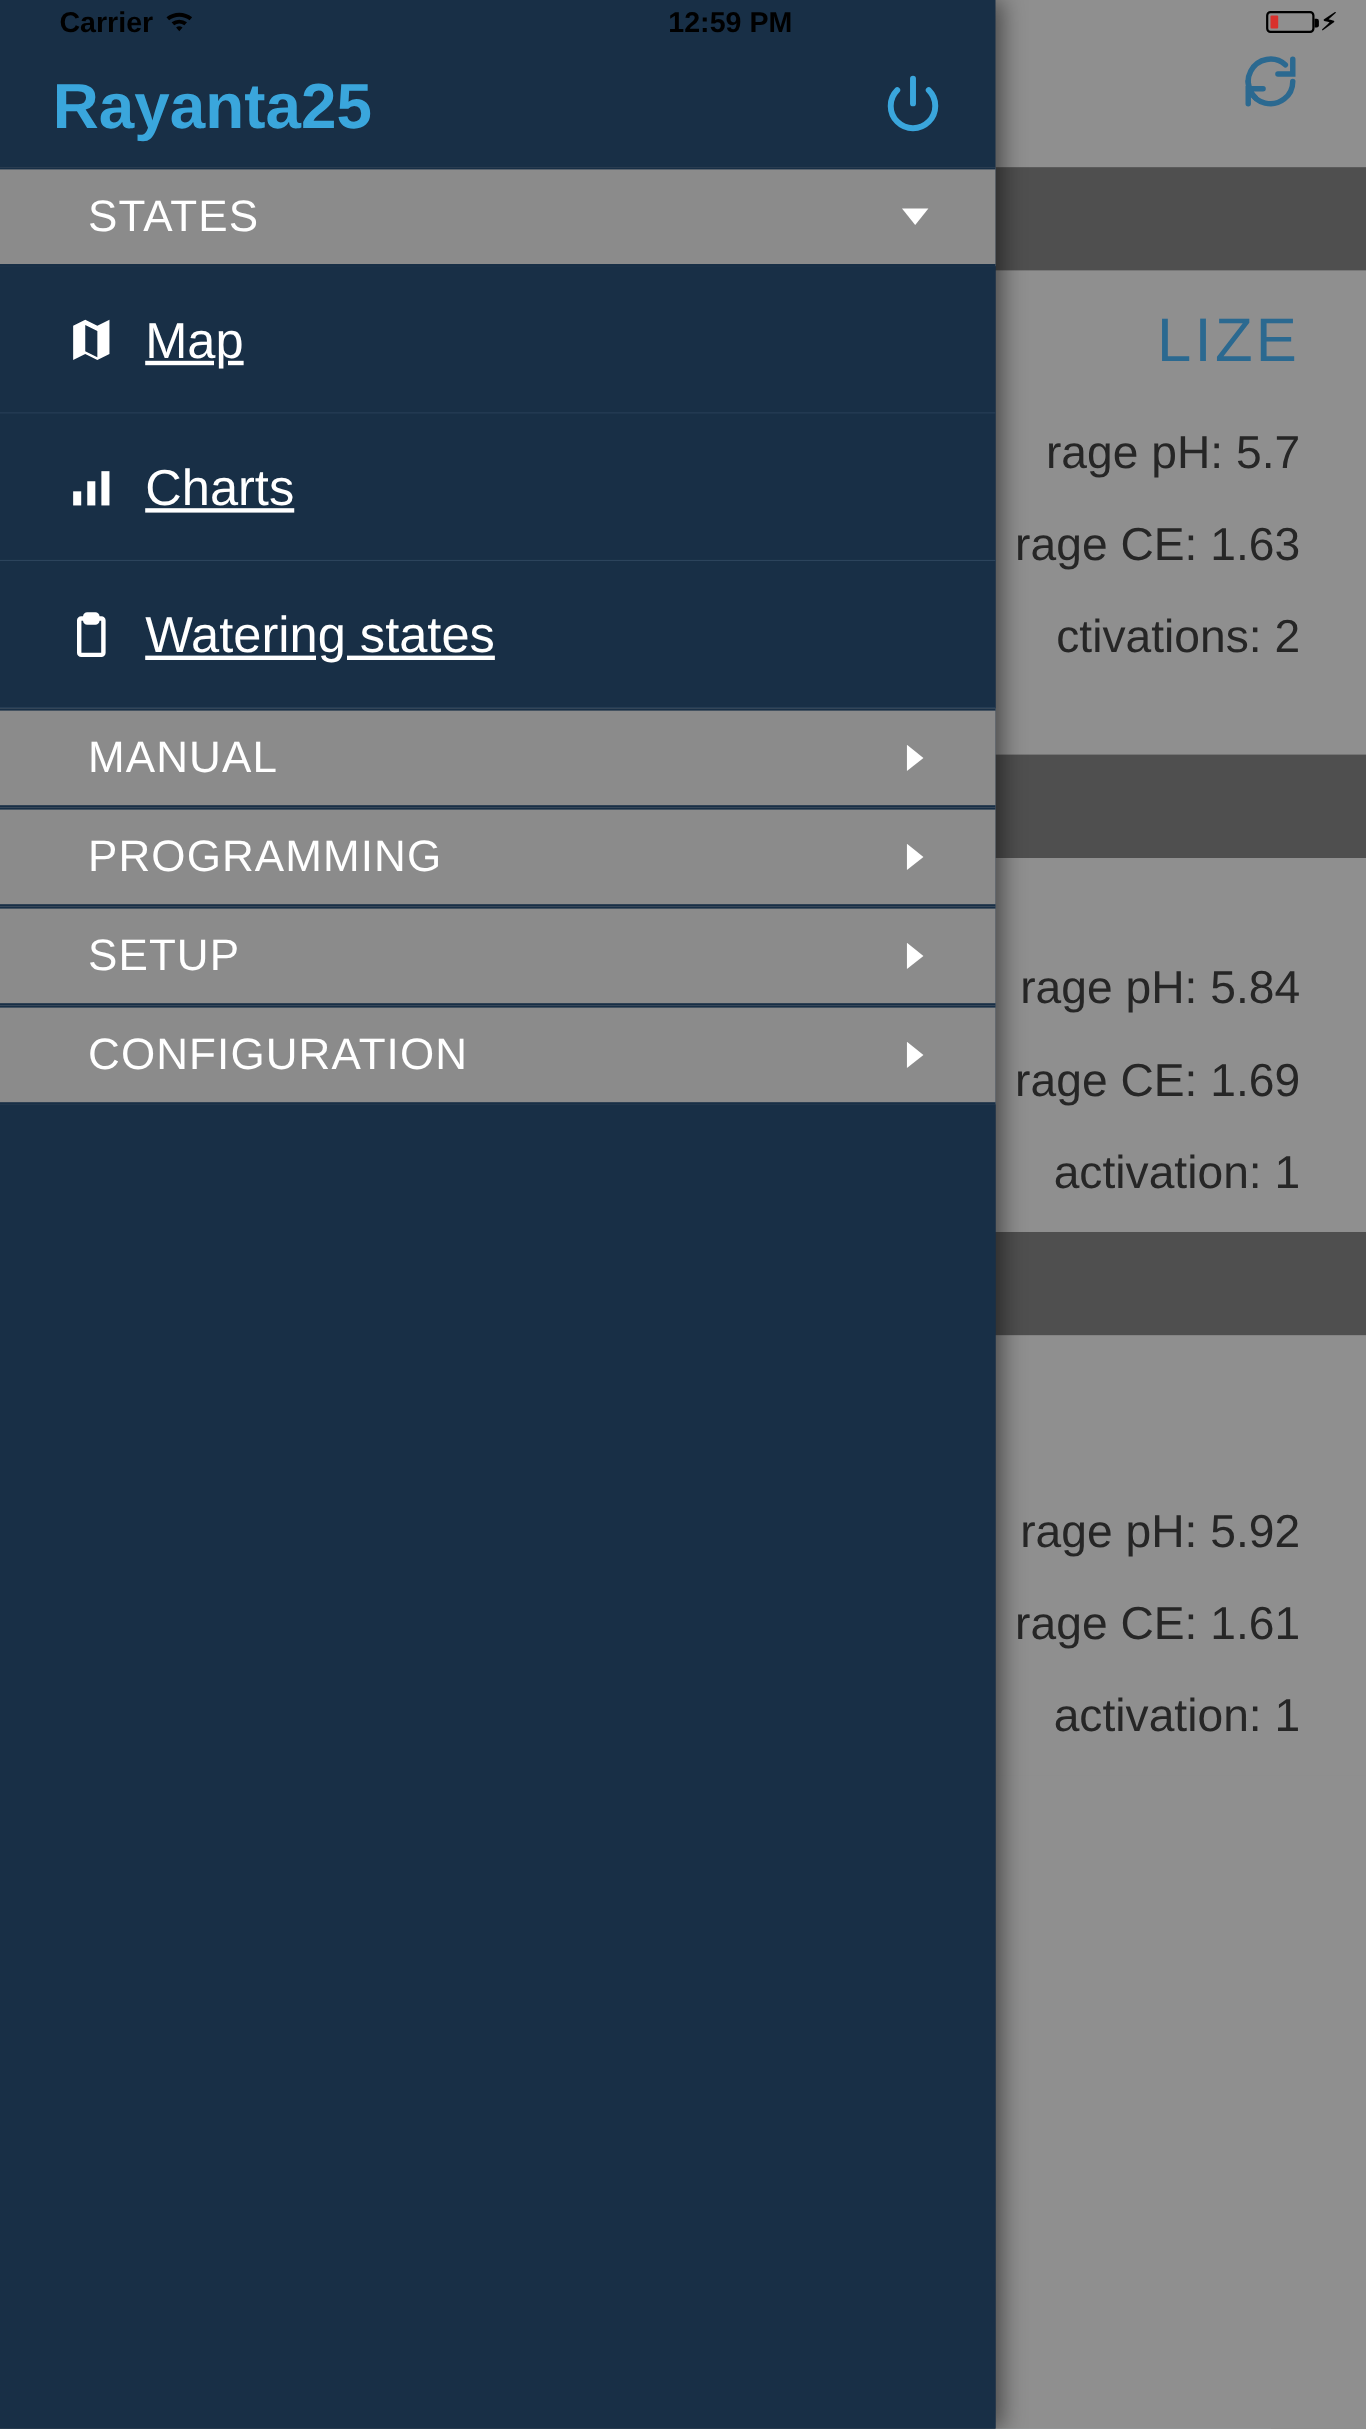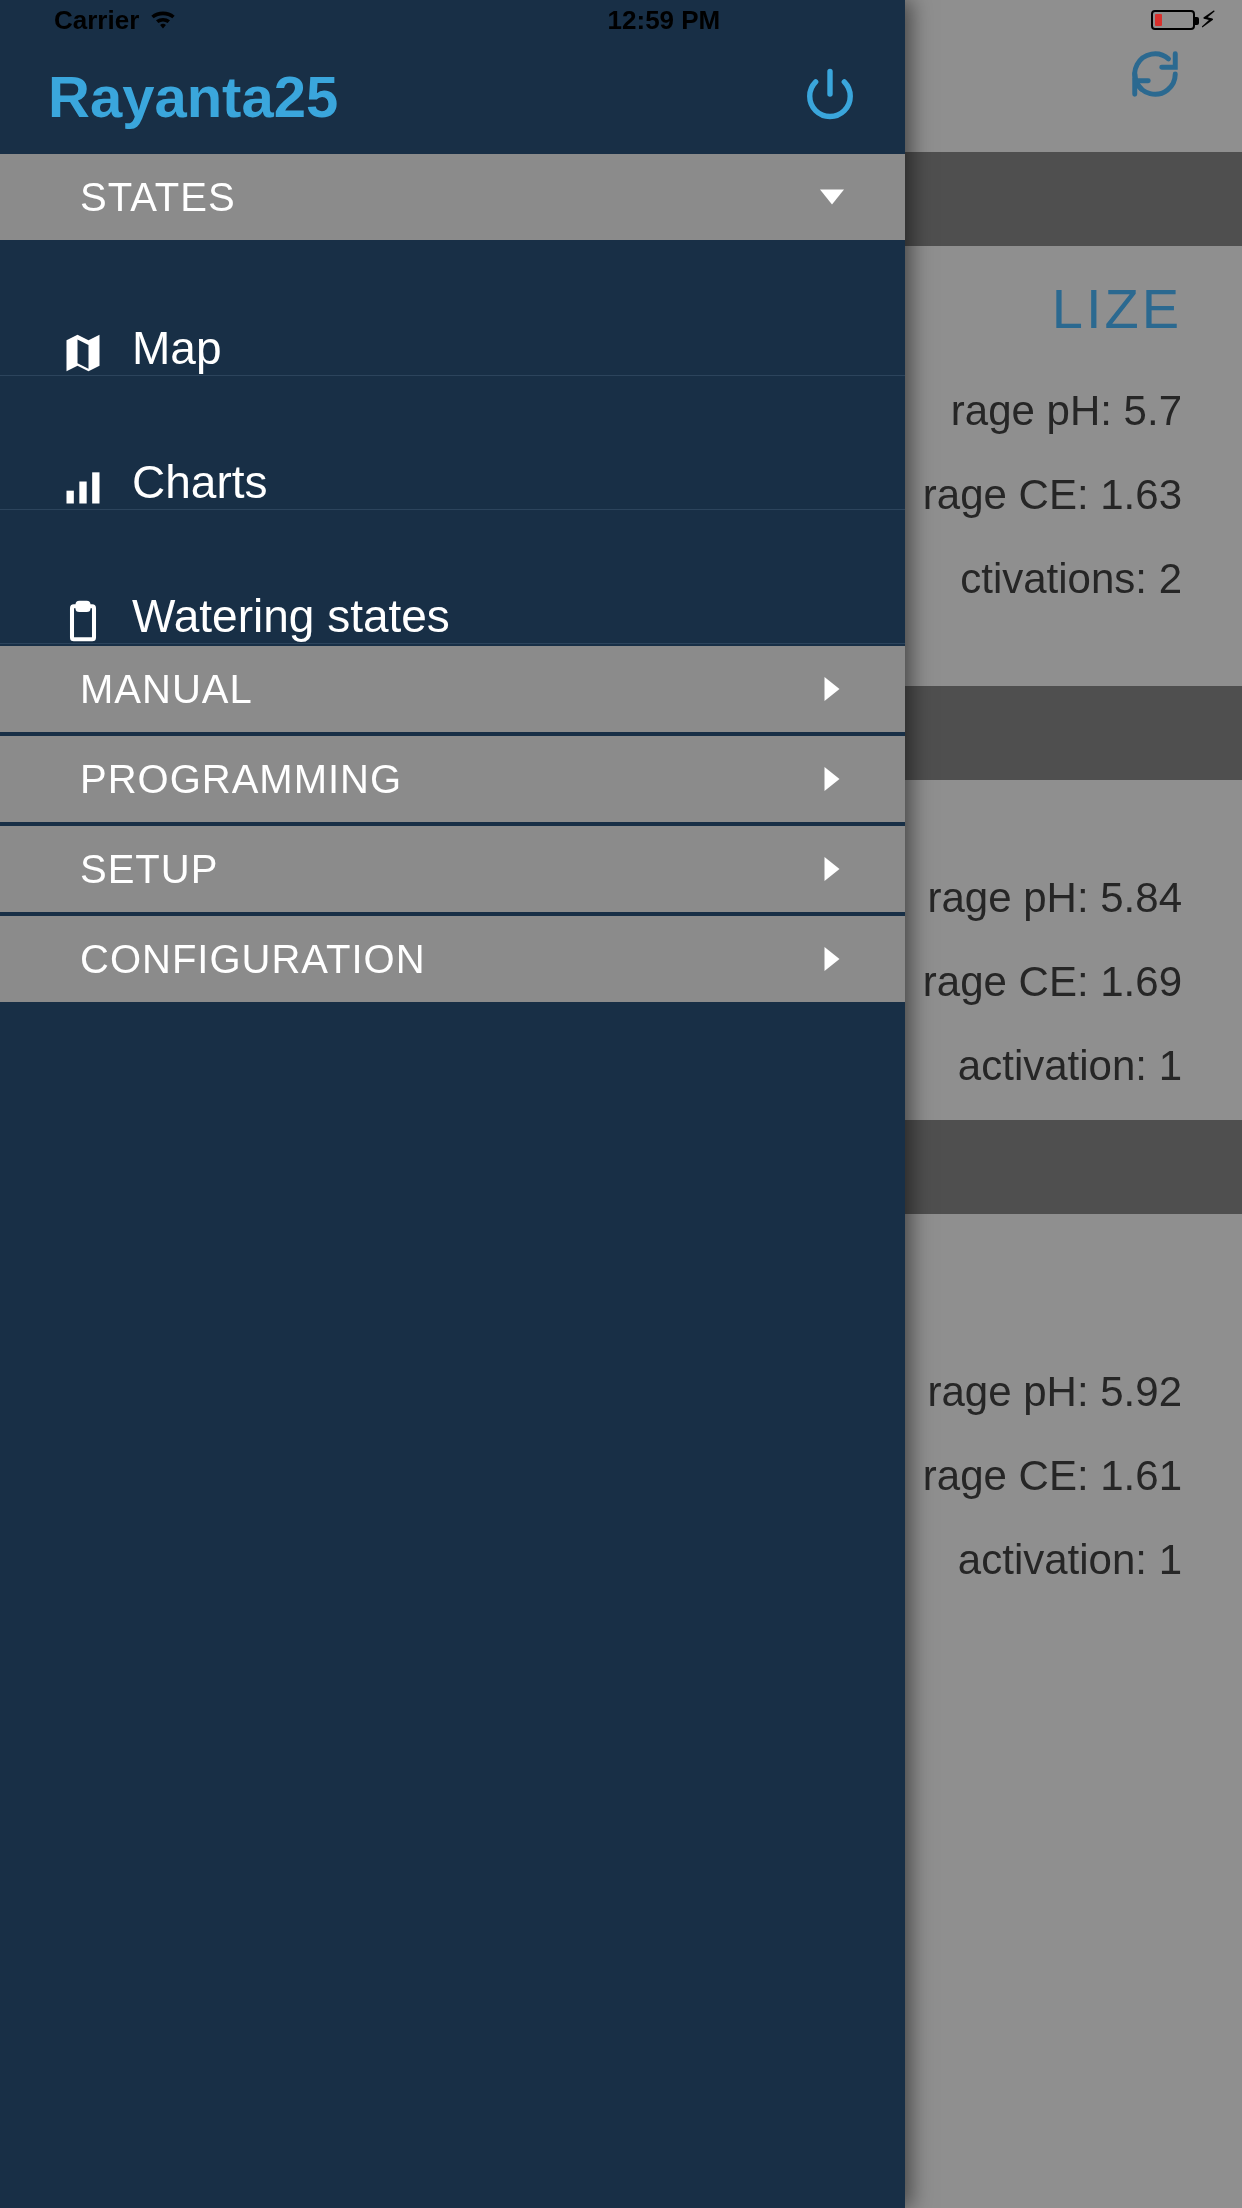--- a/index.html
+++ b/index.html
@@ -93,23 +93,23 @@
     color: #fff; font-size: 40px; letter-spacing: 1px;
     font-weight: 400;
   }
   .menu-section .chevron { display:flex; }
   .menu-section .chevron svg { width:30px; height:30px; }
 
   .menu-item {
     height: 134px;
     background: #182f46;
     border-bottom: 1px solid #2c445c;
-    display:flex; align-items:flex-end; gap:24px;
+    display:flex; align-items:center; gap:24px;
     padding-left: 58px;
-    color: #fff; font-size: 46px; font-weight: 300;
+    color: #fff; font-size: 46px; font-weight: 300; text-decoration: underline;
   }
   .menu-item:last-of-type { border-bottom: none; }
   .menu-item.active { color: #3aa6dc; }
   .menu-item .mi-icon { width:50px; display:flex; justify-content:center; }
   .menu-item .mi-icon svg { width:44px; height:44px; }
 
   .drawer-fill { flex:1; background:#182f46; }
 </style>
 </head>
 <body>

